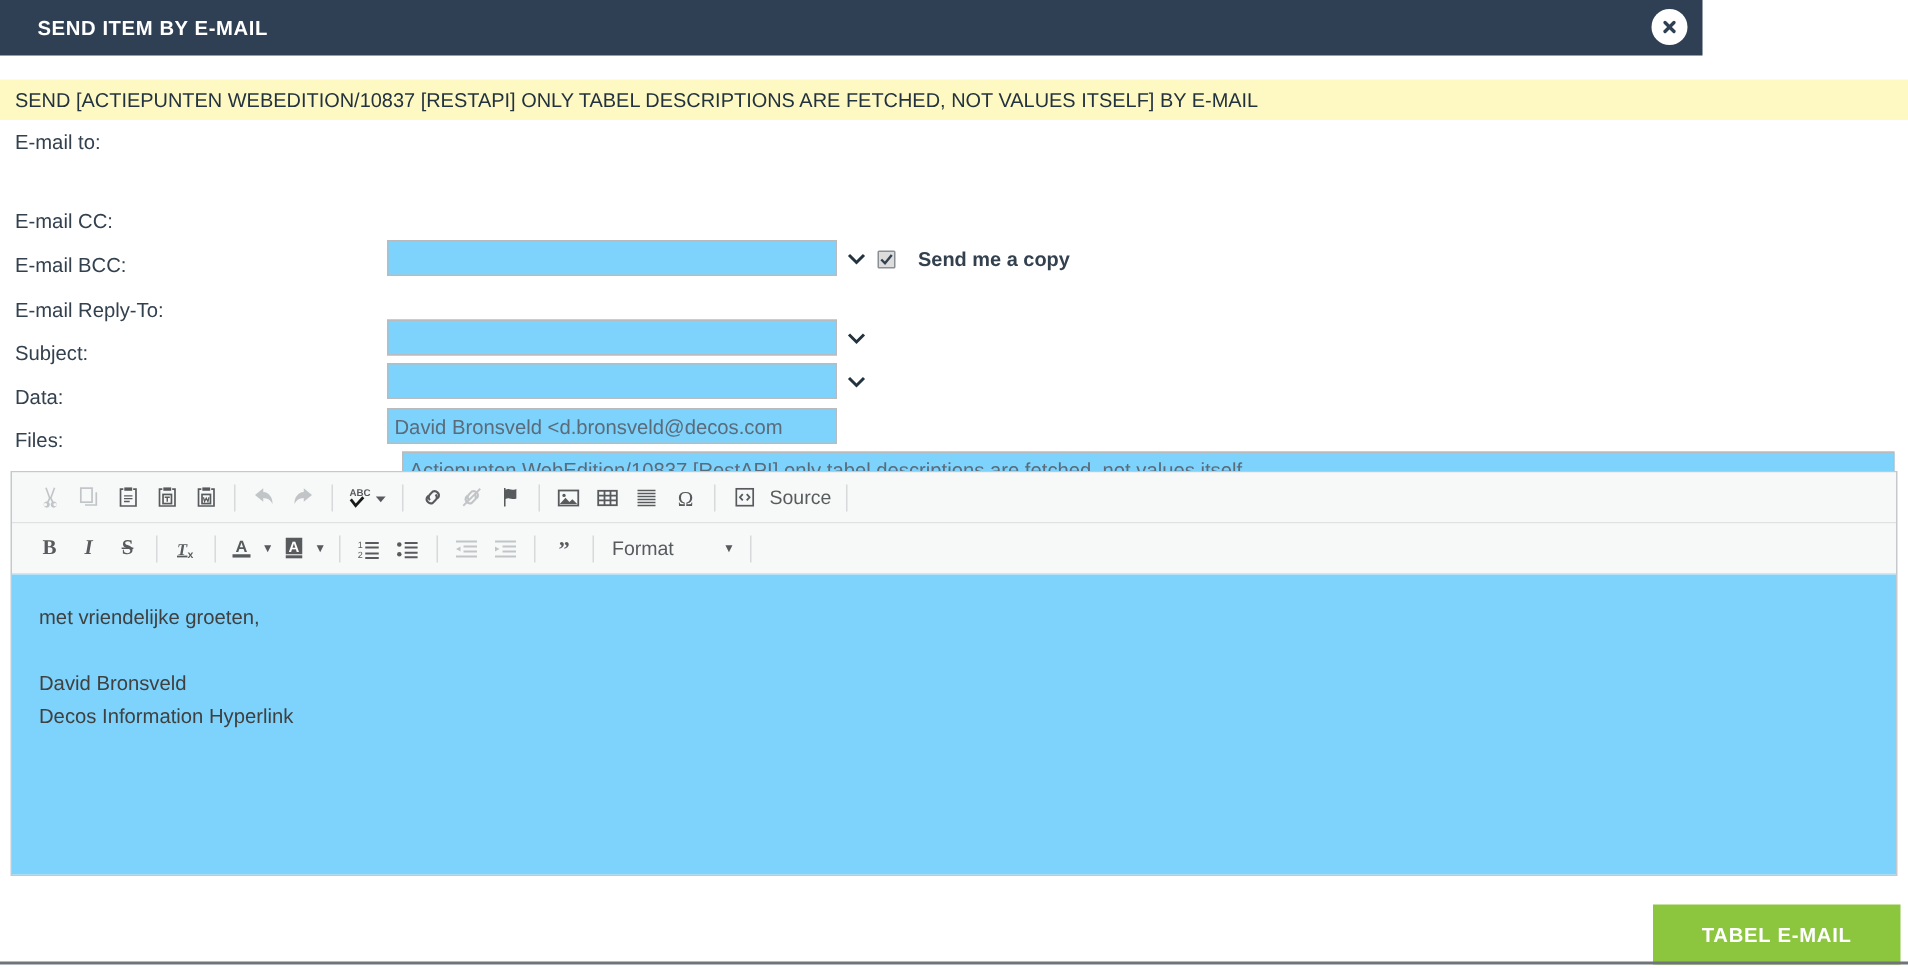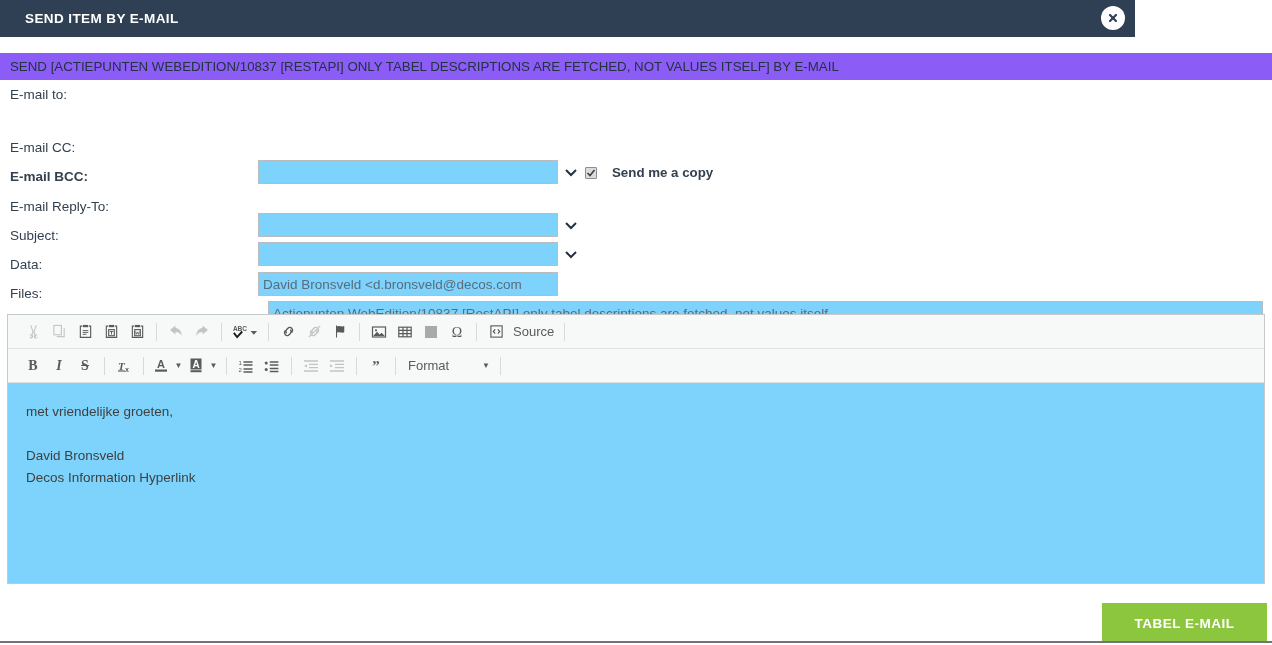--- a/index.html
+++ b/index.html
@@ -37,21 +37,21 @@
     background: #ffffff;
     cursor: pointer;
     display: flex; align-items: center; justify-content: center;
   }
   .close-btn svg { display: block; }
 
   
   .subheader {
     position: absolute; left: 0; top: 53px;
     width: 1272px; height: 27px;
-    background: #8b5cf6;
+    background: #fef9c3;
     display: flex; align-items: center;
   }
   .subheader-text {
     margin-left: 10px;
     font-size: 13.3px;
     color: #23323f;
     font-weight: normal;
     white-space: nowrap;
   }
 
@@ -251,21 +251,21 @@
       <span class="label" style="top:60px;">E-mail CC:</span>
       <input class="field" style="left: 258px; top: 133px; width: 300px;" value="">
       <div class="caret" style="left:563px; top:137px;">
         <svg width="16" height="16" viewBox="0 0 16 16">
             <path d="M3 6 L8 11 L13 6" fill="none" stroke="#23323f" stroke-width="2"></path>
           </svg>
       </div>
     </div>
 
     <div>
-      <span class="label" style="top:89px;font-weight:bold;">E-mail BCC:</span>
+      <span class="label" style="top:89px;">E-mail BCC:</span>
       <input class="field" style="left: 258px; top: 162px; width: 300px;" value="">
       <div class="caret" style="left:563px; top:166px;">
         <svg width="16" height="16" viewBox="0 0 16 16">
             <path d="M3 6 L8 11 L13 6" fill="none" stroke="#23323f" stroke-width="2"></path>
           </svg>
       </div>
     </div>
 
     <div>
       <span class="label" style="top:119px;">E-mail Reply-To:</span>

